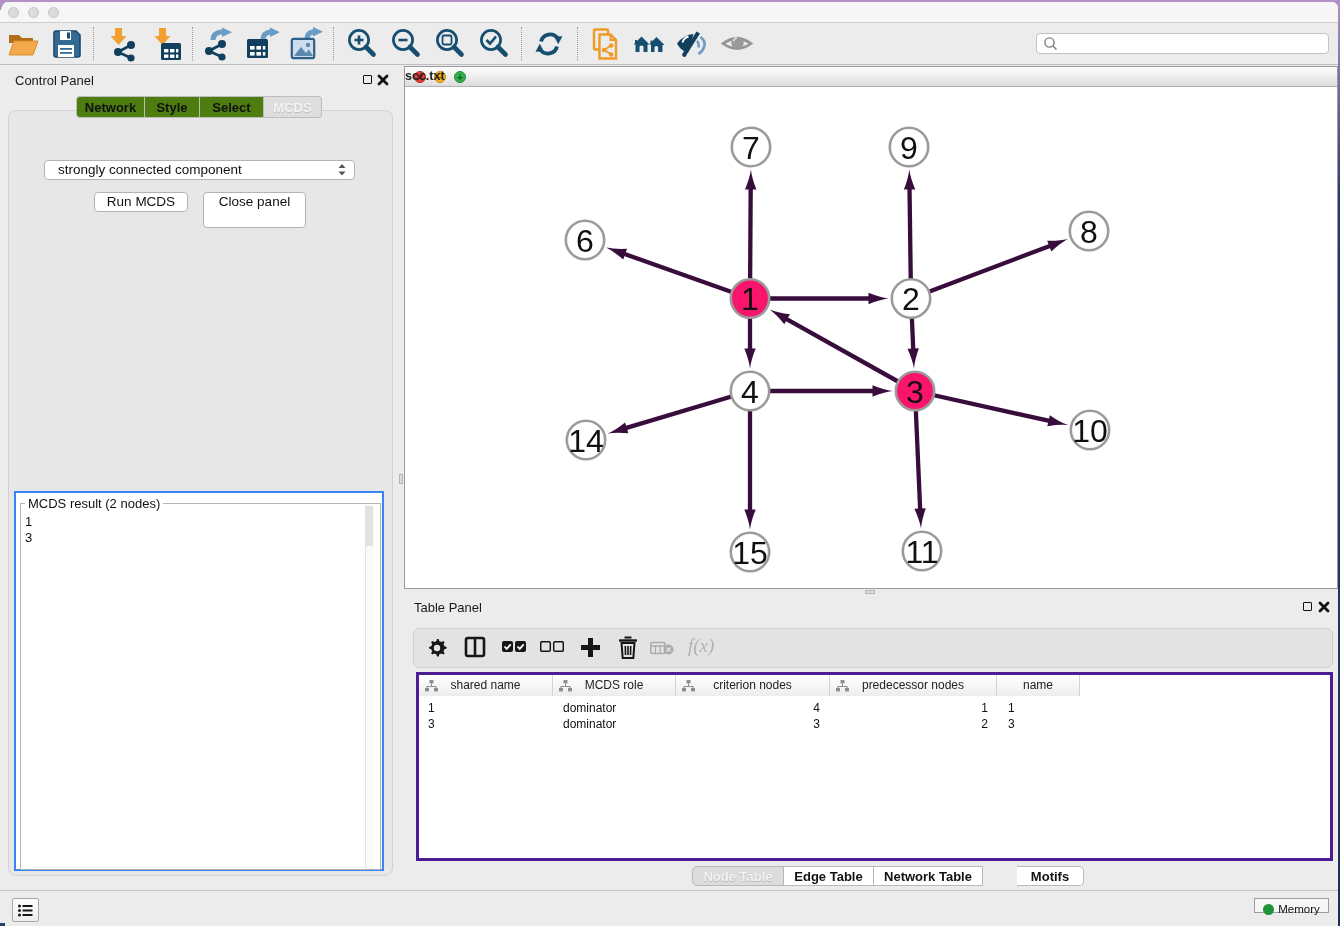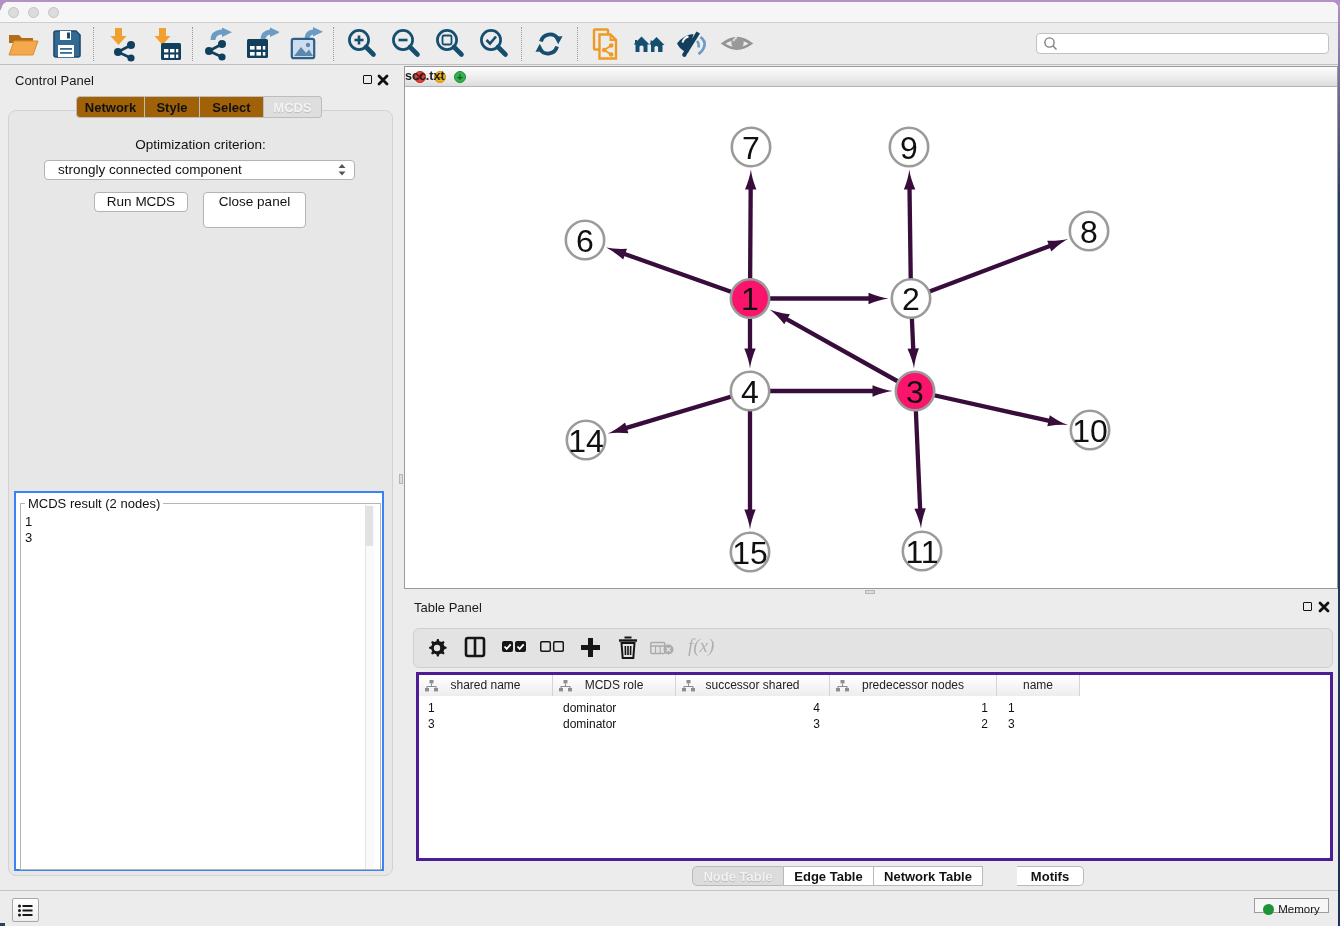--- a/index.html
+++ b/index.html
@@ -14,21 +14,21 @@
 
 #toolbar{left:0;top:23px;width:1340px;height:42px;background:#ececec;border-bottom:1px solid #bfbfbf}
 .tbi{position:absolute;top:3px;width:36px;height:36px}
 .tbsep{position:absolute;top:4px;height:34px;width:0;border-left:1px dotted #9a9a9a}
 #searchbox{position:absolute;left:1036px;top:10px;width:293px;height:21px;background:#fff;border:1px solid #c2c2c2;border-radius:4px}
 
 #cpanel{left:0;top:66px;width:398px;height:824px;background:#ececec}
 .panhead{font-size:13px;color:#1a1a1a}
 .flicon{position:absolute;width:9px;height:9px;border:1.5px solid #111;border-radius:1px}
 #cptabc{position:absolute;left:8px;top:44px;width:385px;height:766px;background:#e7e7e7;border:1px solid #d2d2d2;border-radius:8px}
-.seg{position:absolute;top:30px;height:22px;font-size:13px;font-weight:bold;text-align:center;background:#a16207;border:1px solid #bdbdbd;line-height:21px;color:#111}
+.seg{position:absolute;top:30px;height:22px;font-size:13px;font-weight:bold;text-align:center;background:#4d7c0f;border:1px solid #bdbdbd;line-height:21px;color:#111}
 
 #netwin{left:404px;top:66px;width:934px;height:523px;border:1px solid #9a9a9a;background:#fff}
 #nettitle{position:absolute;left:0;top:0;width:100%;height:20px;background:linear-gradient(#fdfdfd,#e8e8e8 70%,#dcdcdc);border-bottom:1px solid #b3b3b3}
 .tl{position:absolute;top:4px;width:12px;height:12px;border-radius:50%;text-align:center;line-height:11px;font-size:10px;font-weight:bold}
 
 #tpanel{left:404px;top:596px;width:936px;height:294px;background:#ececec}
 #ttools{position:absolute;left:9px;top:32px;width:920px;height:40px;background:#e3e3e3;border:1px solid #cfcfcf;border-radius:6px}
 #ttable{position:absolute;left:12px;top:76px;width:917px;height:189px;background:#fff;border:3px solid #4c1d95}
 .thc{position:absolute;top:0;height:21px;background:linear-gradient(#ffffff,#ededed);border-right:1px solid #d4d4d4;font-size:12px;color:#222;text-align:center;line-height:21px}
 .trow{position:absolute;font-size:12px;color:#111}
@@ -202,21 +202,20 @@
   <div class="panhead abs" style="left:15px;top:7px">Control Panel</div>
   <span class="flicon" style="left:363px;top:9px"></span>
   <svg class="abs" style="left:377px;top:8px" width="12" height="12" viewBox="0 0 12 12">
       <path d="M2 2 L10 10 M10 2 L2 10" stroke="#111" stroke-width="2.8" stroke-linecap="round"></path>
     </svg>
   <div id="cptabc"></div>
   <div class="seg" style="left:76px;width:69px;border-radius:4px 0 0 4px">Network</div>
   <div class="seg" style="left:145px;width:55px;border-left:none">Style</div>
   <div class="seg" style="left:200px;width:64px;border-left:none">Select</div>
   <div class="seg" style="left:264px;width:58px;border-left:none;border-radius:0 4px 4px 0;background:#dedede;color:#f4f4f4;text-shadow:0 1px 1px #bbb">MCDS</div>
-  <div class="abs" style="left:8px;top:71px;width:385px;text-align:center;font-size:13.5px;color:#111">Optimization criterion:</div>
   <div class="abs" style="left:44px;top:94px;width:311px;height:20px;background:#fff;border:1px solid #b3b3b3;border-radius:4px;font-size:13.5px;line-height:18px;color:#111;padding-left:13px">strongly connected component
     <svg width="10" height="14" viewBox="0 0 10 14" style="position:absolute;right:7px;top:2px">
         <path d="M1.5 5 L5 1 L8.5 5 z" fill="#555"></path>
         <path d="M1.5 8.5 L5 12.5 L8.5 8.5 z" fill="#555"></path>
       </svg>
   </div>
   <div class="abs" style="left:94px;top:126px;width:94px;height:20px;background:#fff;border:1px solid #b3b3b3;border-radius:4px;font-size:13.5px;line-height:18px;text-align:center;color:#111">Run MCDS</div>
   <div class="abs" style="left:203px;top:126px;width:103px;height:36px;background:#fff;border:1px solid #b3b3b3;border-radius:4px;font-size:13.5px;line-height:18px;text-align:center;color:#111">Close panel</div>
   <div class="abs" style="left:14px;top:425px;width:370px;height:380px;background:#fff;border:2px solid #3b82f6">
     <div class="abs" style="left:4px;top:10px;width:361px;height:367px;border:1px solid #b5b5b5"></div>
@@ -339,21 +338,21 @@
         <line x1="5.5" y1="5" x2="5.5" y2="12.5" stroke="#ababab" stroke-width="1.2"></line>
         <line x1="10.2" y1="5" x2="10.2" y2="12.5" stroke="#ababab" stroke-width="1.2"></line>
         <circle cx="18.5" cy="8.5" r="5" fill="#ababab"></circle>
         <path d="M16.5 6.5 l4 4 M20.5 6.5 l-4 4" stroke="#e3e3e3" stroke-width="1.4"></path>
       </svg>
     <div class="abs" style="left:274px;top:6px;font-family:'Liberation Serif',serif;font-style:italic;font-size:19px;color:#b0b0b0">f(x)</div>
   </div>
   <div id="ttable">
     <div class="thc" style="left:0;width:134px">shared name</div>
     <div class="thc" style="left:134px;width:123px">MCDS role</div>
-    <div class="thc" style="left:257px;width:154px">successor shared</div>
+    <div class="thc" style="left:257px;width:154px">criterion nodes</div>
     <div class="thc" style="left:411px;width:167px">predecessor nodes</div>
     <div class="thc" style="left:578px;width:83px">name</div>
     <svg class="abs" style="left:6px;top:5px" width="13" height="12" viewBox="0 0 13 12">
         <g fill="#8d8d8d">
           <rect x="4.5" y="0" width="4" height="3.4"></rect>
           <rect x="0" y="8" width="4" height="3.4"></rect>
           <rect x="9" y="8" width="4" height="3.4"></rect>
           <path d="M6 3.4 h1 v2.6 h-1 z M1.5 6 h10 v1 h-10 z M1.5 6 h1 v2 h-1 z M10.5 6 h1 v2 h-1 z"></path>
         </g>
       </svg>

